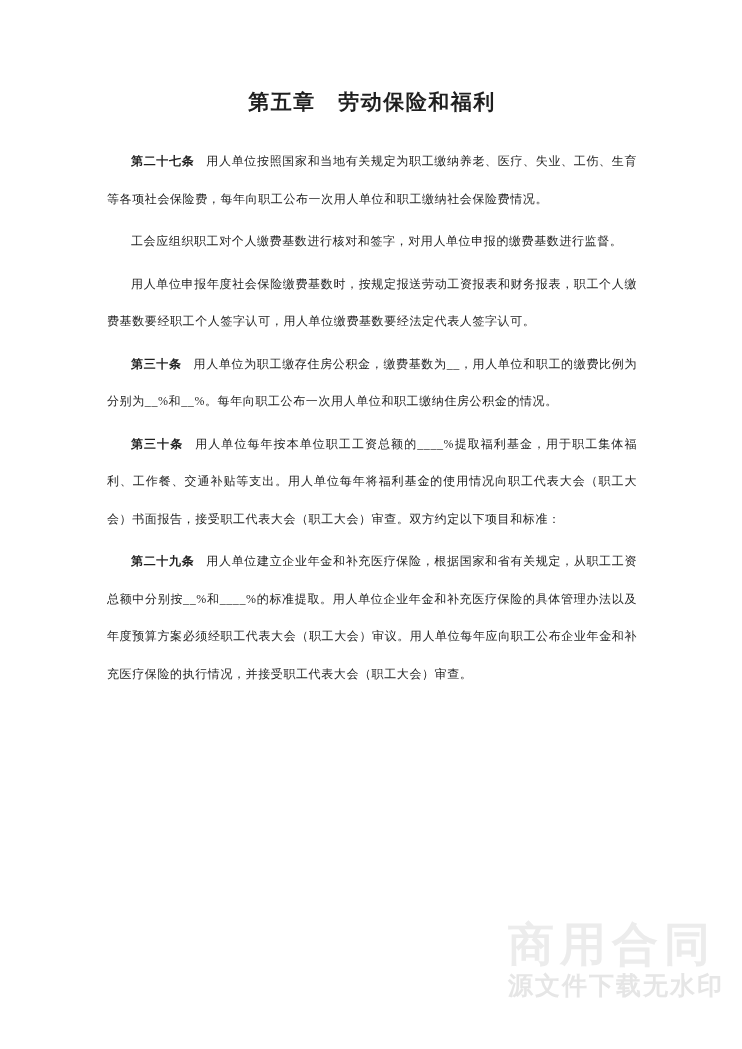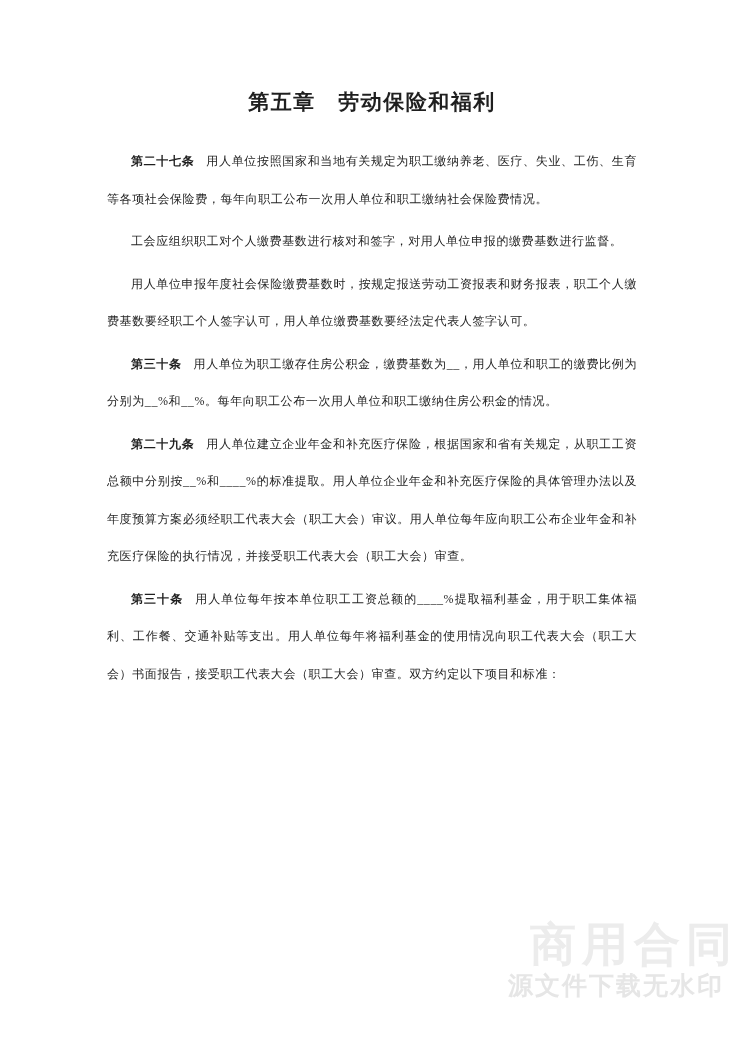--- a/index.html
+++ b/index.html
@@ -47,21 +47,21 @@
   .clause-no {
     font-weight: 700;
     margin-right: 1em;
   }
 
   .watermark {
     position: absolute;
     right: 4px;
     top: 920px;
     z-index: 0;
-    text-align: right;
+    text-align: left;
     font-family: "Liberation Sans", "DejaVu Sans", sans-serif;
     font-weight: 700;
     user-select: none;
     white-space: nowrap;
   }
   .wm-brand {
     font-size: 46px;
     letter-spacing: 6px;
     color: #ececec;
     line-height: 48px;
@@ -86,18 +86,18 @@
   </div>
 
   <div class="content">
     <h1 class="chapter-title">第五章　劳动保险和福利</h1>
 
     <div id="clauses">
         <p class="clause"><strong class="clause-no">第二十七条</strong>用人单位按照国家和当地有关规定为职工缴纳养老、医疗、失业、工伤、生育等各项社会保险费，每年向职工公布一次用人单位和职工缴纳社会保险费情况。</p>
         <p class="clause">工会应组织职工对个人缴费基数进行核对和签字，对用人单位申报的缴费基数进行监督。</p>
         <p class="clause">用人单位申报年度社会保险缴费基数时，按规定报送劳动工资报表和财务报表，职工个人缴费基数要经职工个人签字认可，用人单位缴费基数要经法定代表人签字认可。</p>
         <p class="clause"><strong class="clause-no">第三十条</strong>用人单位为职工缴存住房公积金，缴费基数为__，用人单位和职工的缴费比例为分别为__%和__%。每年向职工公布一次用人单位和职工缴纳住房公积金的情况。</p>
+        <p class="clause"><strong class="clause-no">第三十条</strong>用人单位每年按本单位职工工资总额的____%提取福利基金，用于职工集体福利、工作餐、交通补贴等支出。用人单位每年将福利基金的使用情况向职工代表大会（职工大会）书面报告，接受职工代表大会（职工大会）审查。双方约定以下项目和标准：</p>
         <p class="clause"><strong class="clause-no">第二十九条</strong>用人单位建立企业年金和补充医疗保险，根据国家和省有关规定，从职工工资总额中分别按__%和____%的标准提取。用人单位企业年金和补充医疗保险的具体管理办法以及年度预算方案必须经职工代表大会（职工大会）审议。用人单位每年应向职工公布企业年金和补充医疗保险的执行情况，并接受职工代表大会（职工大会）审查。</p>
-        <p class="clause"><strong class="clause-no">第三十条</strong>用人单位每年按本单位职工工资总额的____%提取福利基金，用于职工集体福利、工作餐、交通补贴等支出。用人单位每年将福利基金的使用情况向职工代表大会（职工大会）书面报告，接受职工代表大会（职工大会）审查。双方约定以下项目和标准：</p>
       </div>
   </div>
 
 </div>
 
 </body></html>

